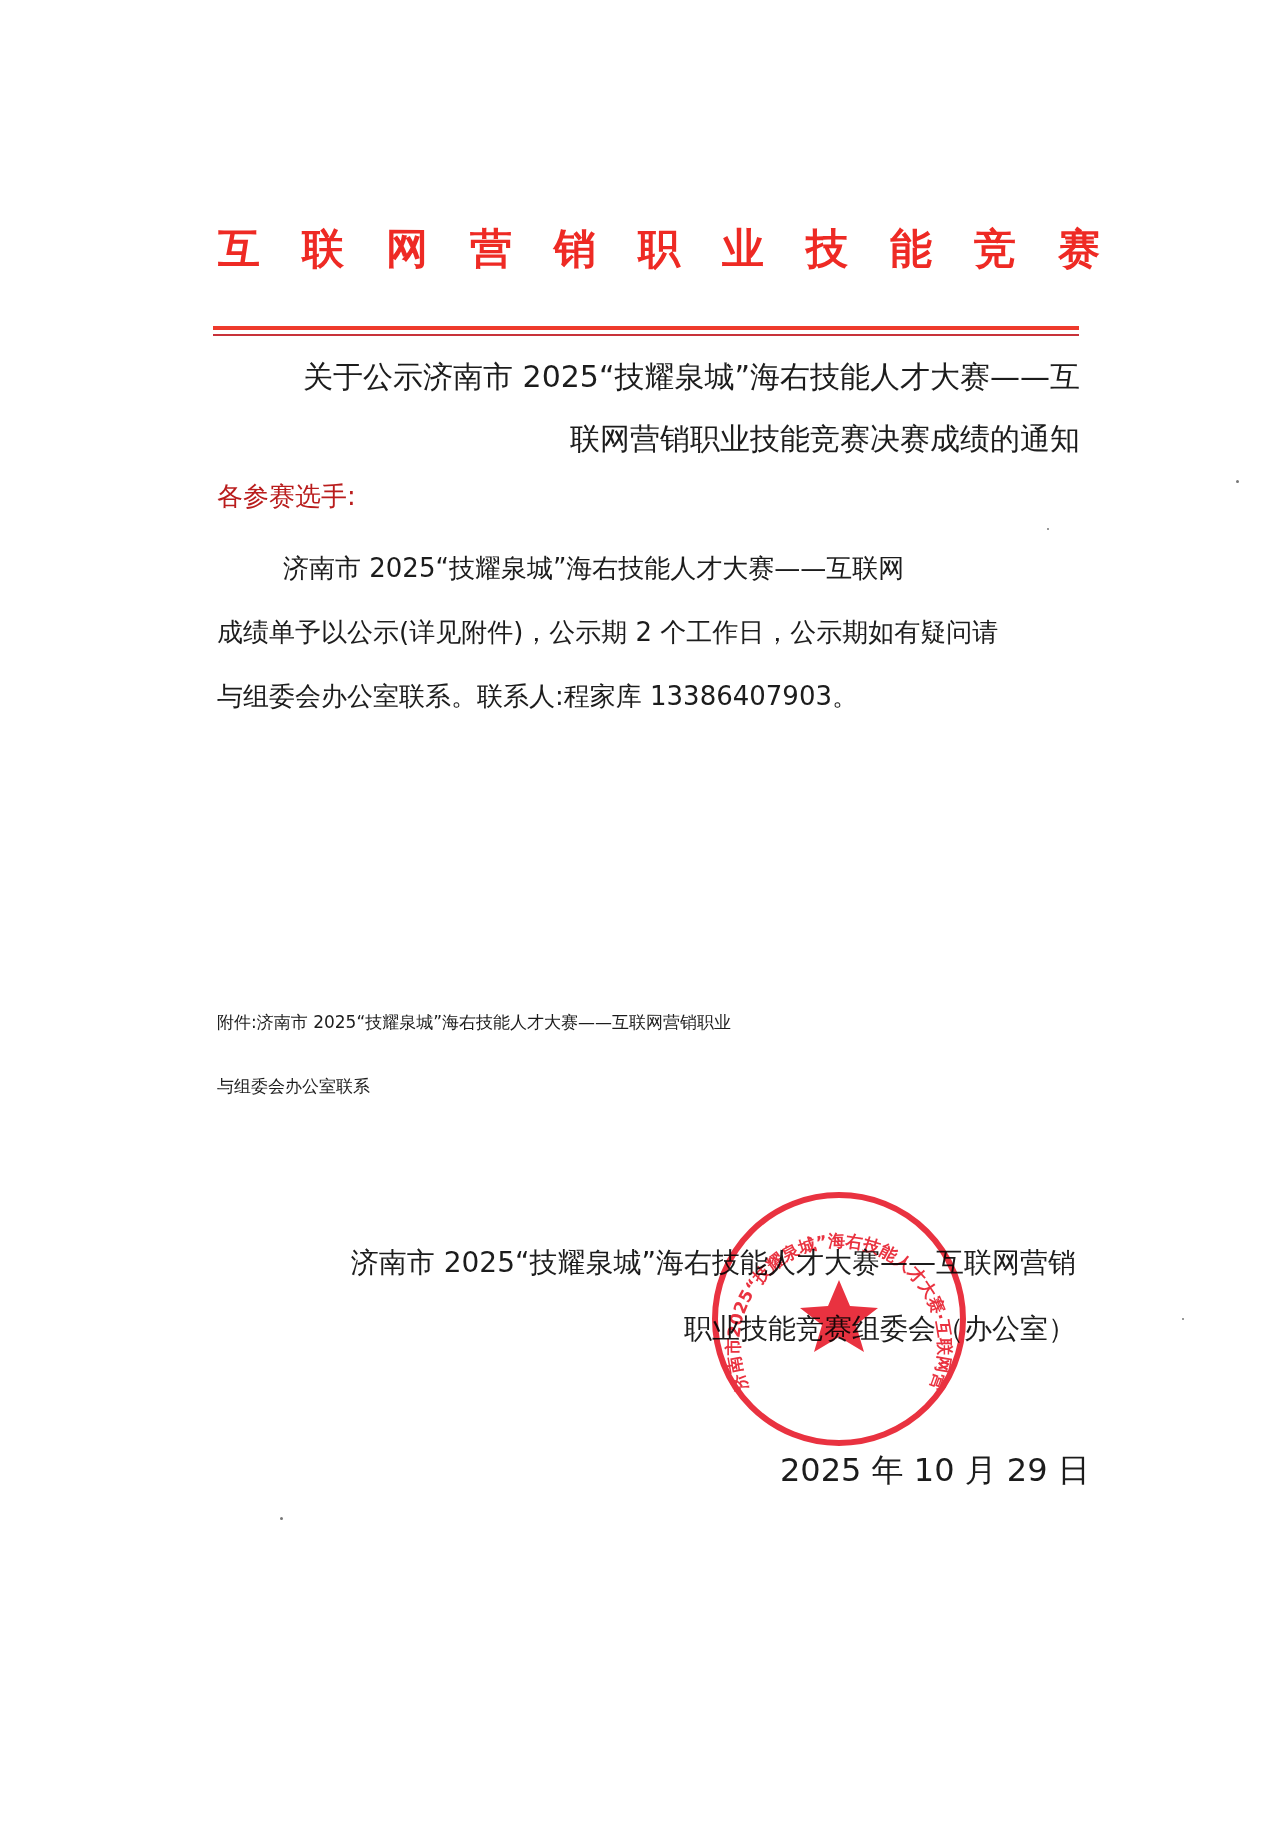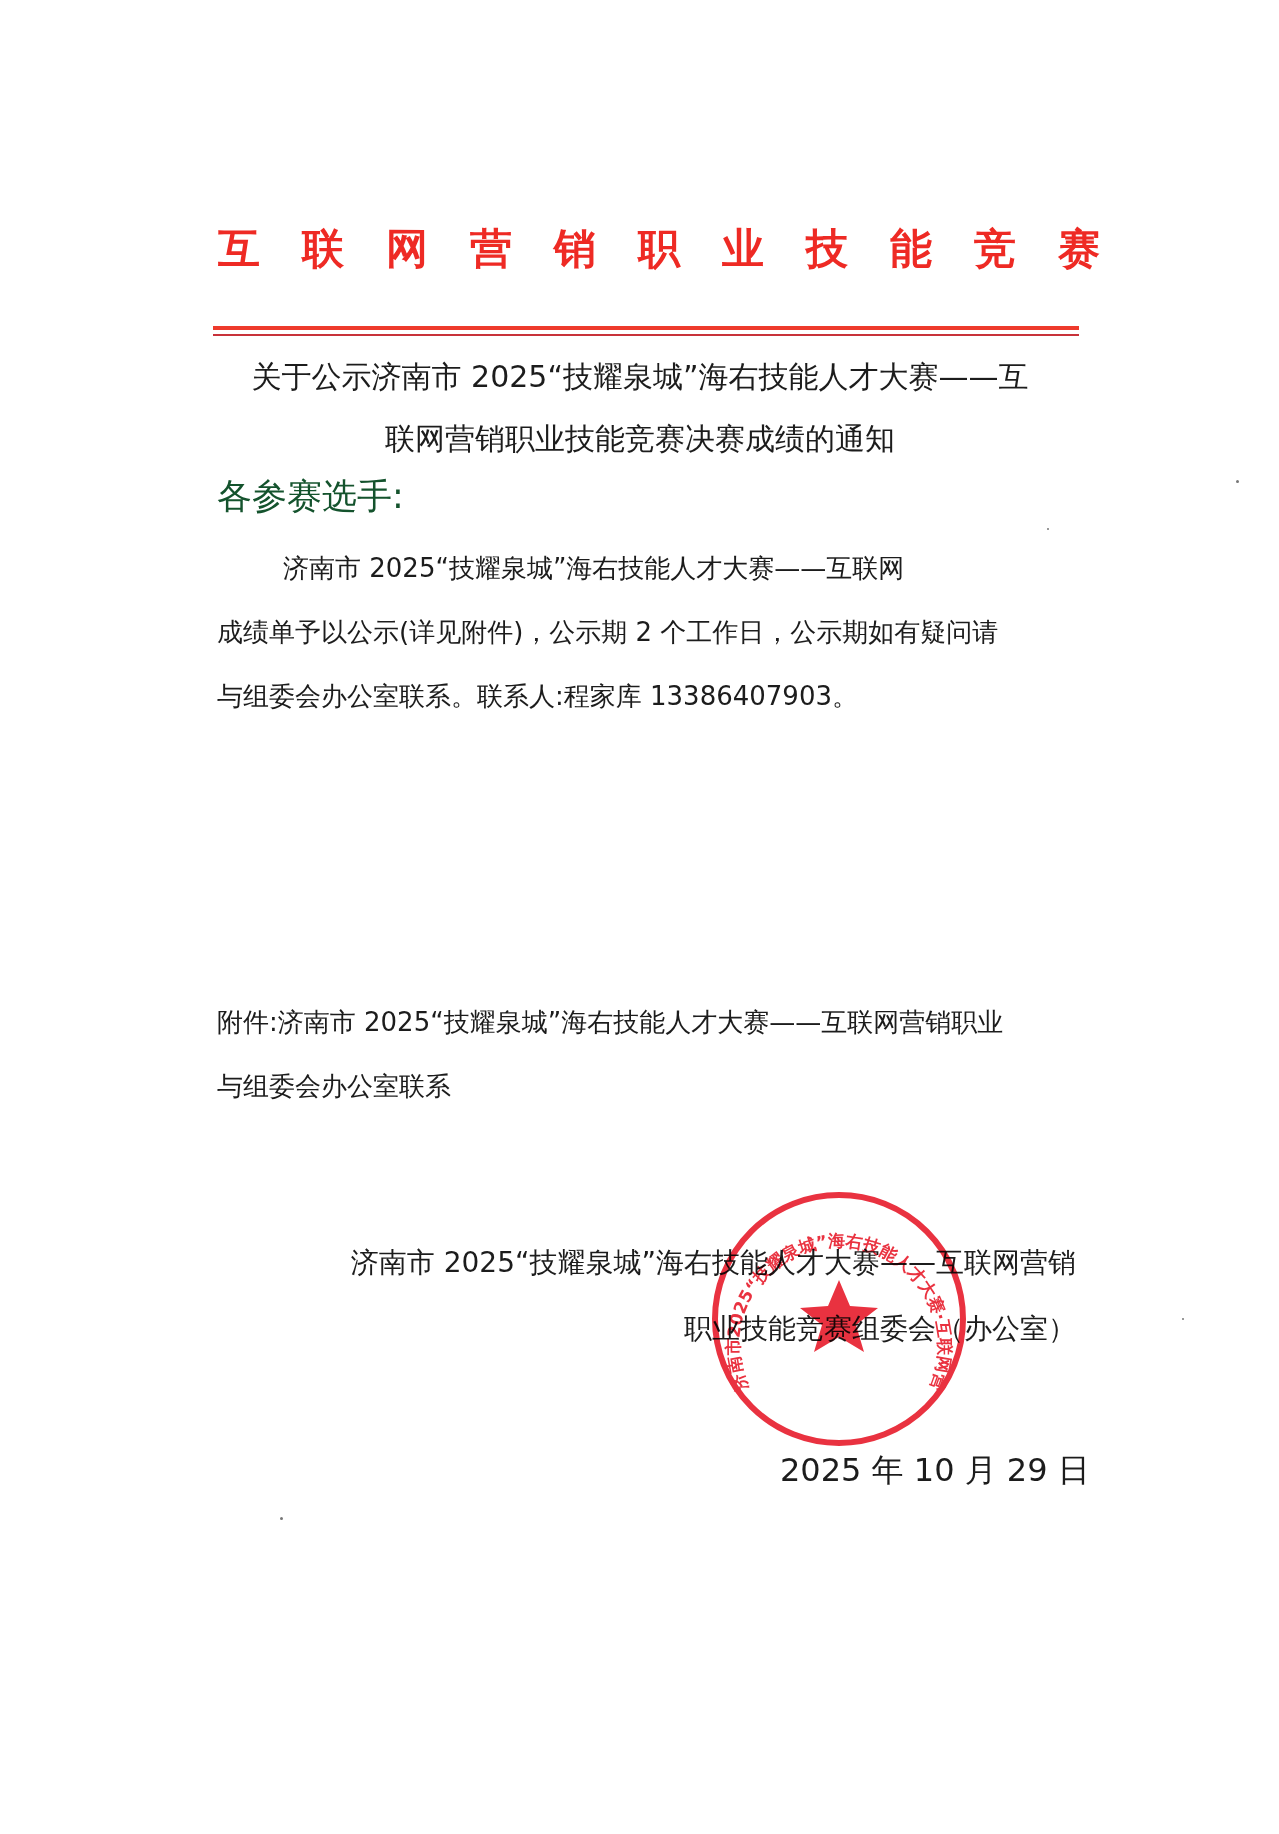--- a/index.html
+++ b/index.html
@@ -60,29 +60,30 @@
       top: 346px;
       width: 880px;
       text-align: center;
       font-size: 30px;
       line-height: 62px;
       color: #1c1c1c;
     }
     .notice-title .line {
       display: block;
       white-space: nowrap;
+      text-align: right;
     }
 
     .salutation {
       position: absolute;
       left: 217px;
       top: 476px;
-      font-size: 35px;
+      font-size: 26px;
       line-height: 40px;
-      color: #14532d;
+      color: #b91c1c;
       white-space: nowrap;
     }
 
     .body-para {
       position: absolute;
       left: 217px;
       top: 536px;
       width: 860px;
       font-size: 26px;
       line-height: 64px;
@@ -94,21 +95,21 @@
     }
     .body-para .line.indent {
       padding-left: 66px;
     }
 
     .attachment {
       position: absolute;
       left: 217px;
       top: 990px;
       width: 860px;
-      font-size: 26px;
+      font-size: 17px;
       line-height: 64px;
       color: #1c1c1c;
     }
     .attachment .line {
       display: block;
       white-space: nowrap;
     }
 
     .signature {
       position: absolute;

